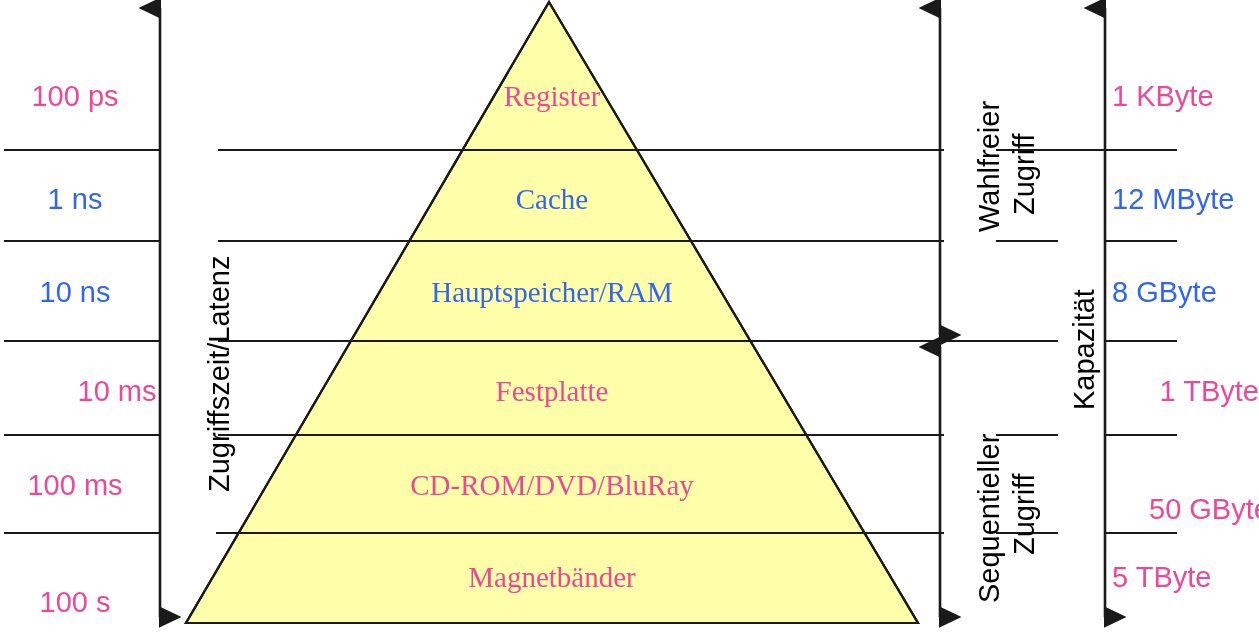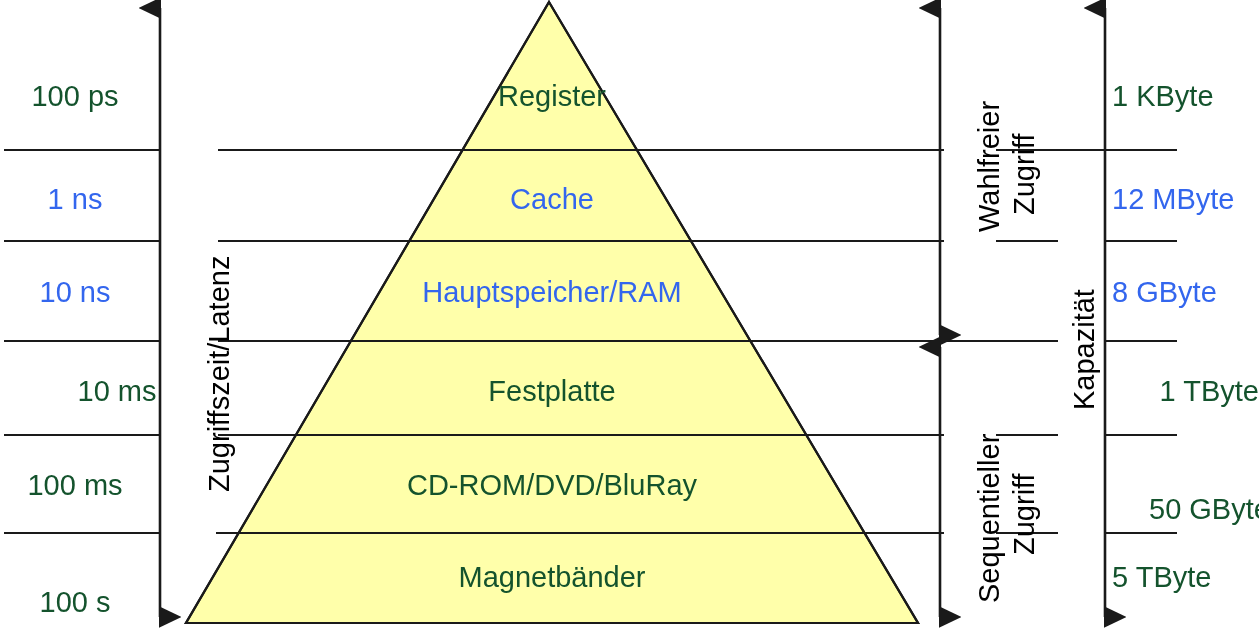--- a/index.html
+++ b/index.html
@@ -22,21 +22,21 @@
     position: absolute;
     left: 0;
     top: 0;
     width: 1259px;
     height: 642px;
   }
   .lbl {
     position: absolute;
     font-size: 29px;
     line-height: 1;
-    color: #14532d;
+    color: #ec4899;
     white-space: nowrap;
   }
   .lbl.blue { color: #3366ee; }
 
   
   .left-lbl {
     left: 0px;
     width: 150px;
     text-align: center;
   }
@@ -44,20 +44,21 @@
   .right-lbl {
     left: 1112px;
     width: 147px;
     text-align: left;
   }
   
   .tier-lbl {
     left: 186px;
     width: 732px;
     text-align: center;
+    font-family: Liberation Serif, serif;
   }
   
   .rot {
     position: absolute;
     font-size: 29px;
     line-height: 1;
     color: #000000;
     white-space: nowrap;
     transform-origin: 0 0;
   }

